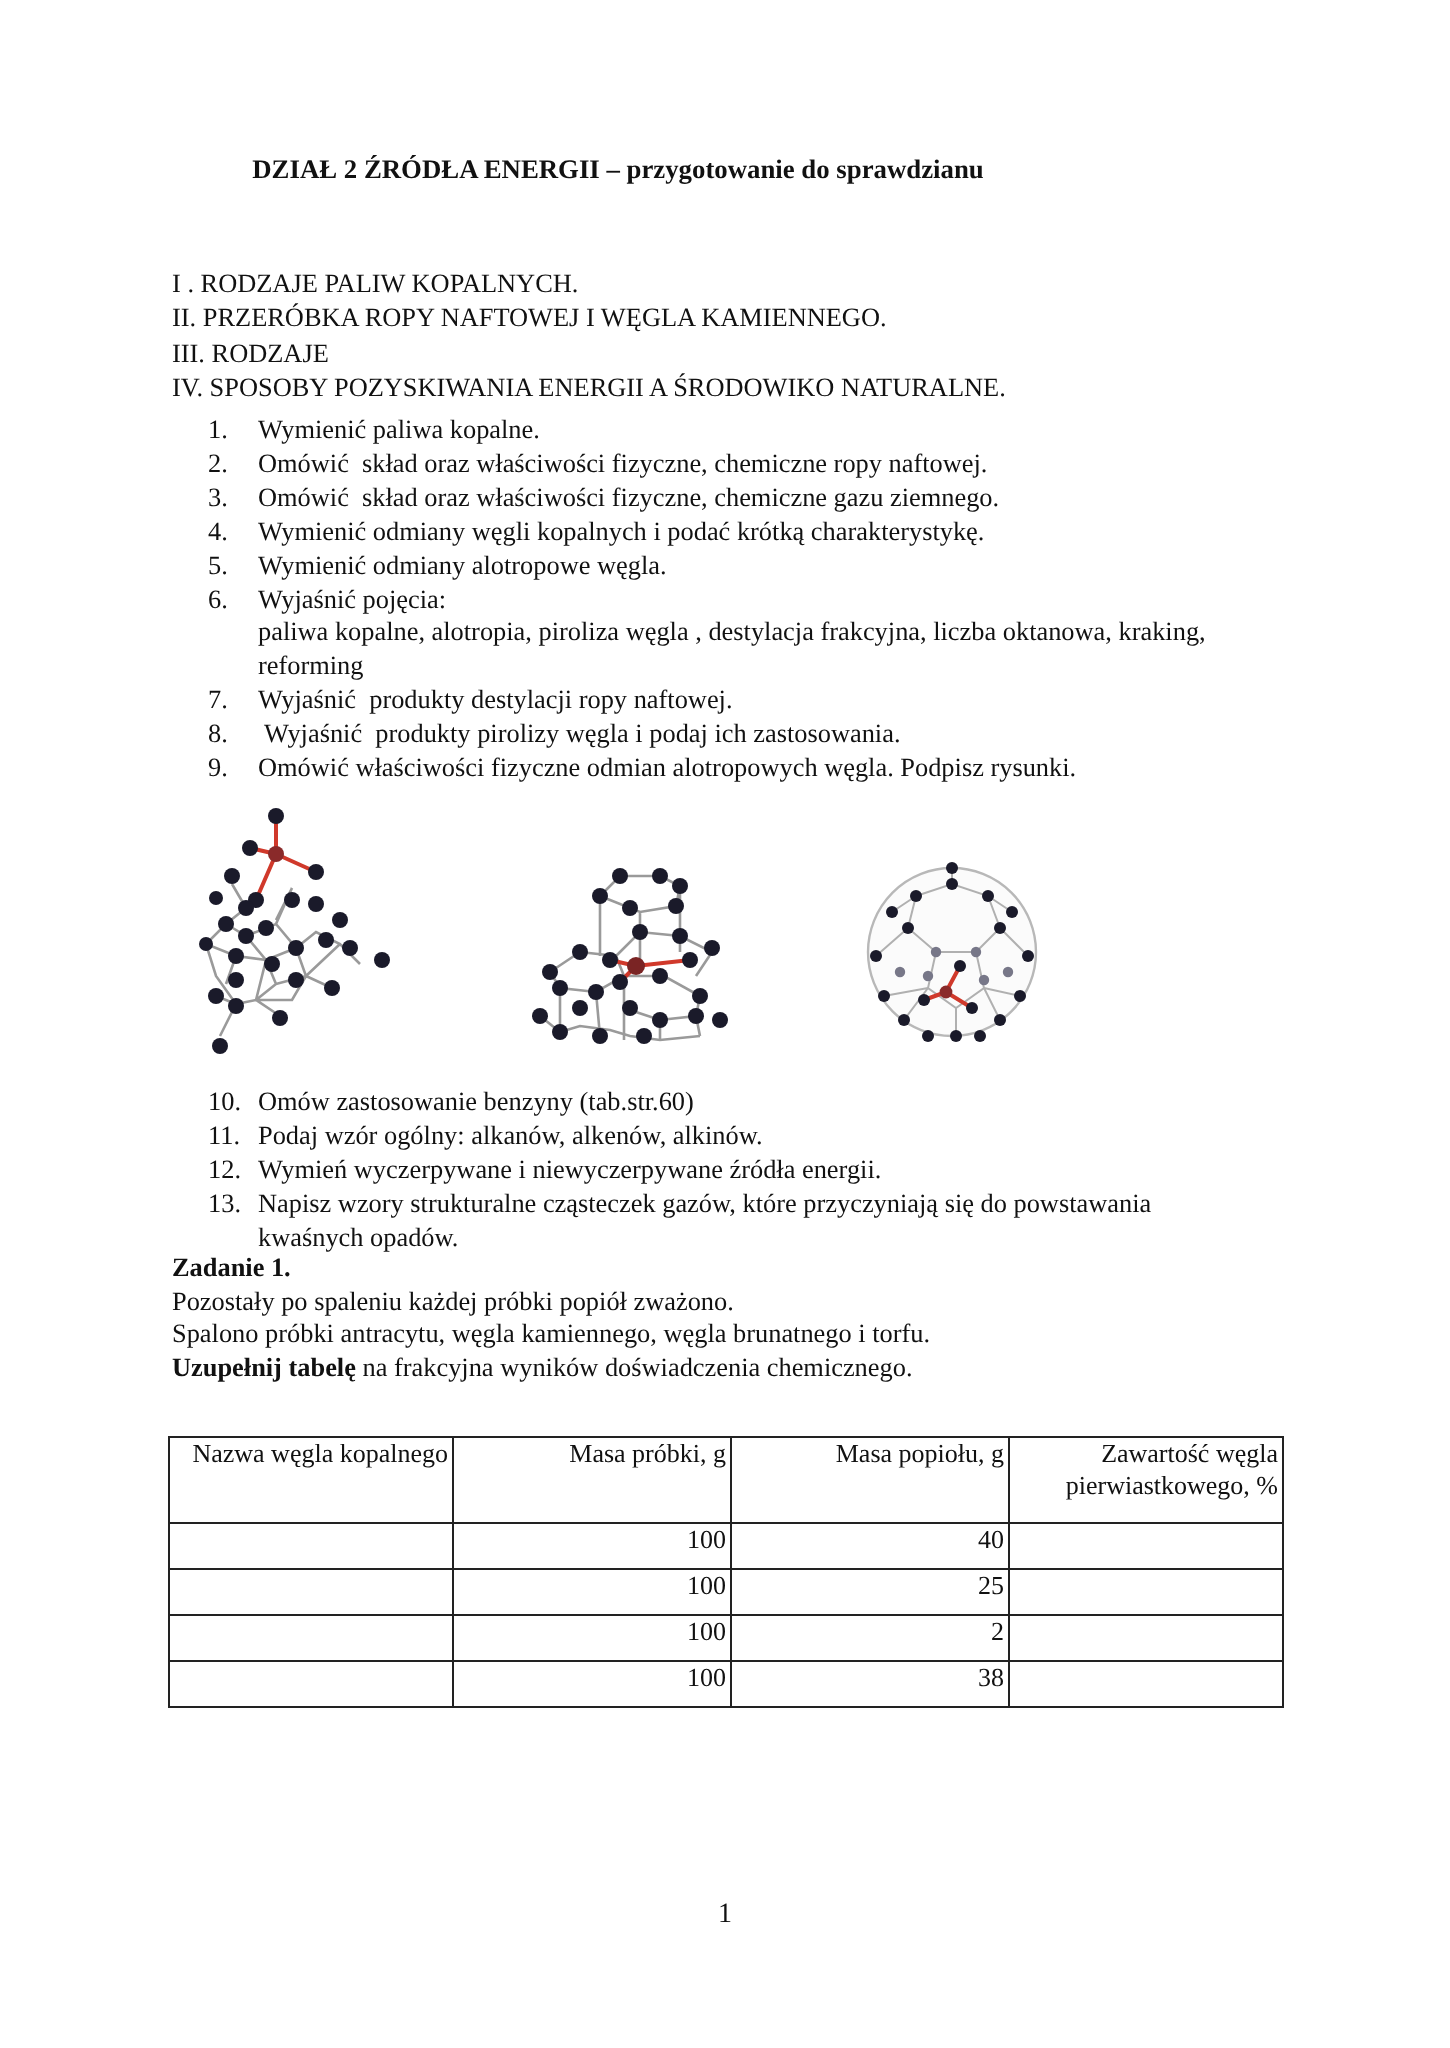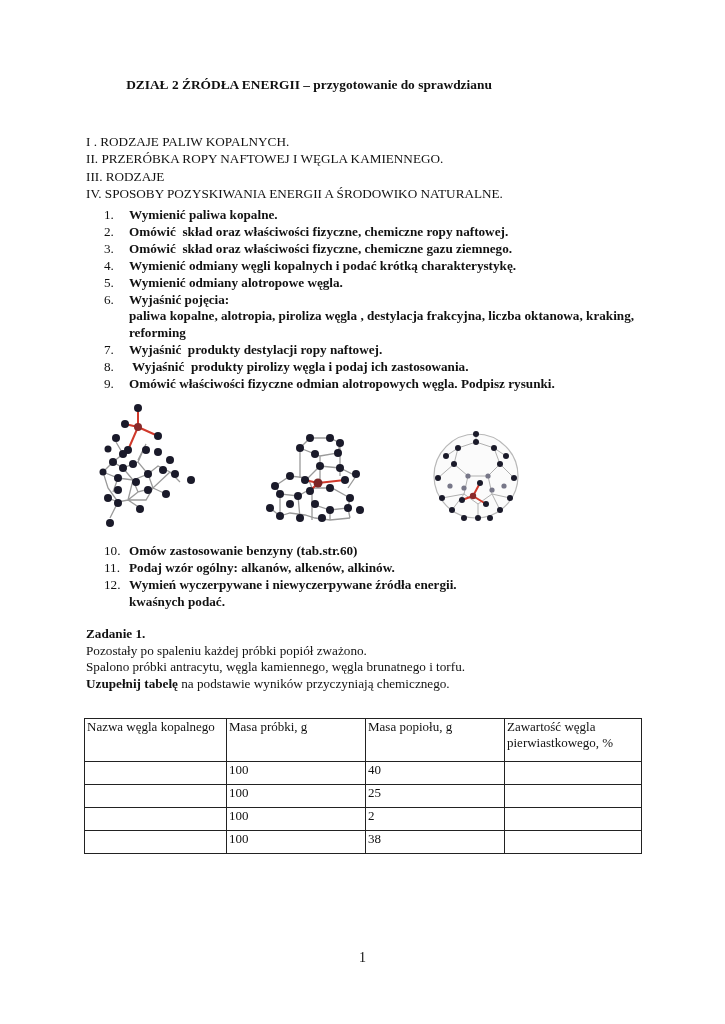--- a/index.html
+++ b/index.html
@@ -4,28 +4,28 @@
 <style>
   html, body { margin:0; padding:0; background:#ffffff; }
   body { width:725px; height:1024px; position:relative; overflow:hidden;
          font-family:"Liberation Serif","DejaVu Serif",serif; color:#111; font-size:13.2px; }
   .abs { position:absolute; }
   .title { top:77px; left:0; width:618px; text-align:center; font-weight:bold; font-size:13.4px; }
   .sections { top:133px; left:86px; line-height:17.4px; }
   .ol { left:104px; line-height:16.9px; }
   .ol .row { display:flex; }
   .ol .num { width:25px; flex:none; }
-  .ol .txt { white-space:pre;font-weight:bold; }
+  .ol .txt { white-space:pre; }
   .q1 { top:207px; }
   .q2 { top:543px; }
   .mol { top:392px; }
   .zad { top:626px; left:86px; line-height:16.6px; }
   .zad b { font-weight:bold; }
   table { position:absolute; left:84px; top:718px; border-collapse:collapse; width:558px; }
-  td { border:1px solid #222; vertical-align:top; padding:0 2px; font-size:13px; line-height:16px; }
+  td { border:1px solid #222; vertical-align:top; padding:0 2px; font-size:13px; line-height:16px;text-align:right; }
   thead td { height:42px; }
   tbody td { height:22px;margin-left:12px; }
   .c1 { width:137px; } .c2 { width:134px;border-radius:14px; } .c3 { width:134px; }
   .page { top:950px; left:0; width:725px; text-align:center; font-size:14px; }
 </style>
 </head>
 <body>
 
 <div class="abs title">DZIAŁ 2  ŹRÓDŁA ENERGII – przygotowanie do sprawdzianu</div>
 
@@ -215,30 +215,34 @@
     </div>
   <div class="row">
       <span class="num">11.</span>
       <span class="txt">Podaj wzór ogólny: alkanów, alkenów, alkinów.</span>
     </div>
   <div class="row">
       <span class="num">12.</span>
       <span class="txt">Wymień wyczerpywane i niewyczerpywane źródła energii.</span>
     </div>
   <div class="row">
+      <span class="num">13.</span>
+      <span class="txt">Napisz wzory strukturalne cząsteczek gazów, które przyczyniają się do powstawania</span>
+    </div>
+  <div class="row">
       <span class="num"></span>
-      <span class="txt">kwaśnych podać.</span>
+      <span class="txt">kwaśnych opadów.</span>
     </div>
 </div>
 
 <div class="abs zad">
   <div><b>Zadanie 1.</b></div>
   <div>Pozostały po spaleniu każdej próbki popiół zważono.</div>
   <div>Spalono próbki antracytu, węgla kamiennego, węgla brunatnego i torfu.</div>
-  <div><b>Uzupełnij tabelę</b><span> na podstawie wyników przyczyniają chemicznego.</span></div>
+  <div><b>Uzupełnij tabelę</b><span> na frakcyjna wyników doświadczenia chemicznego.</span></div>
 </div>
 
 <table>
   <thead>
     <tr>
       <td class="c1">Nazwa węgla kopalnego</td>
       <td class="c2">Masa próbki, g</td>
       <td class="c3">Masa popiołu, g</td>
       <td>Zawartość węgla pierwiastkowego, %</td>
     </tr>

